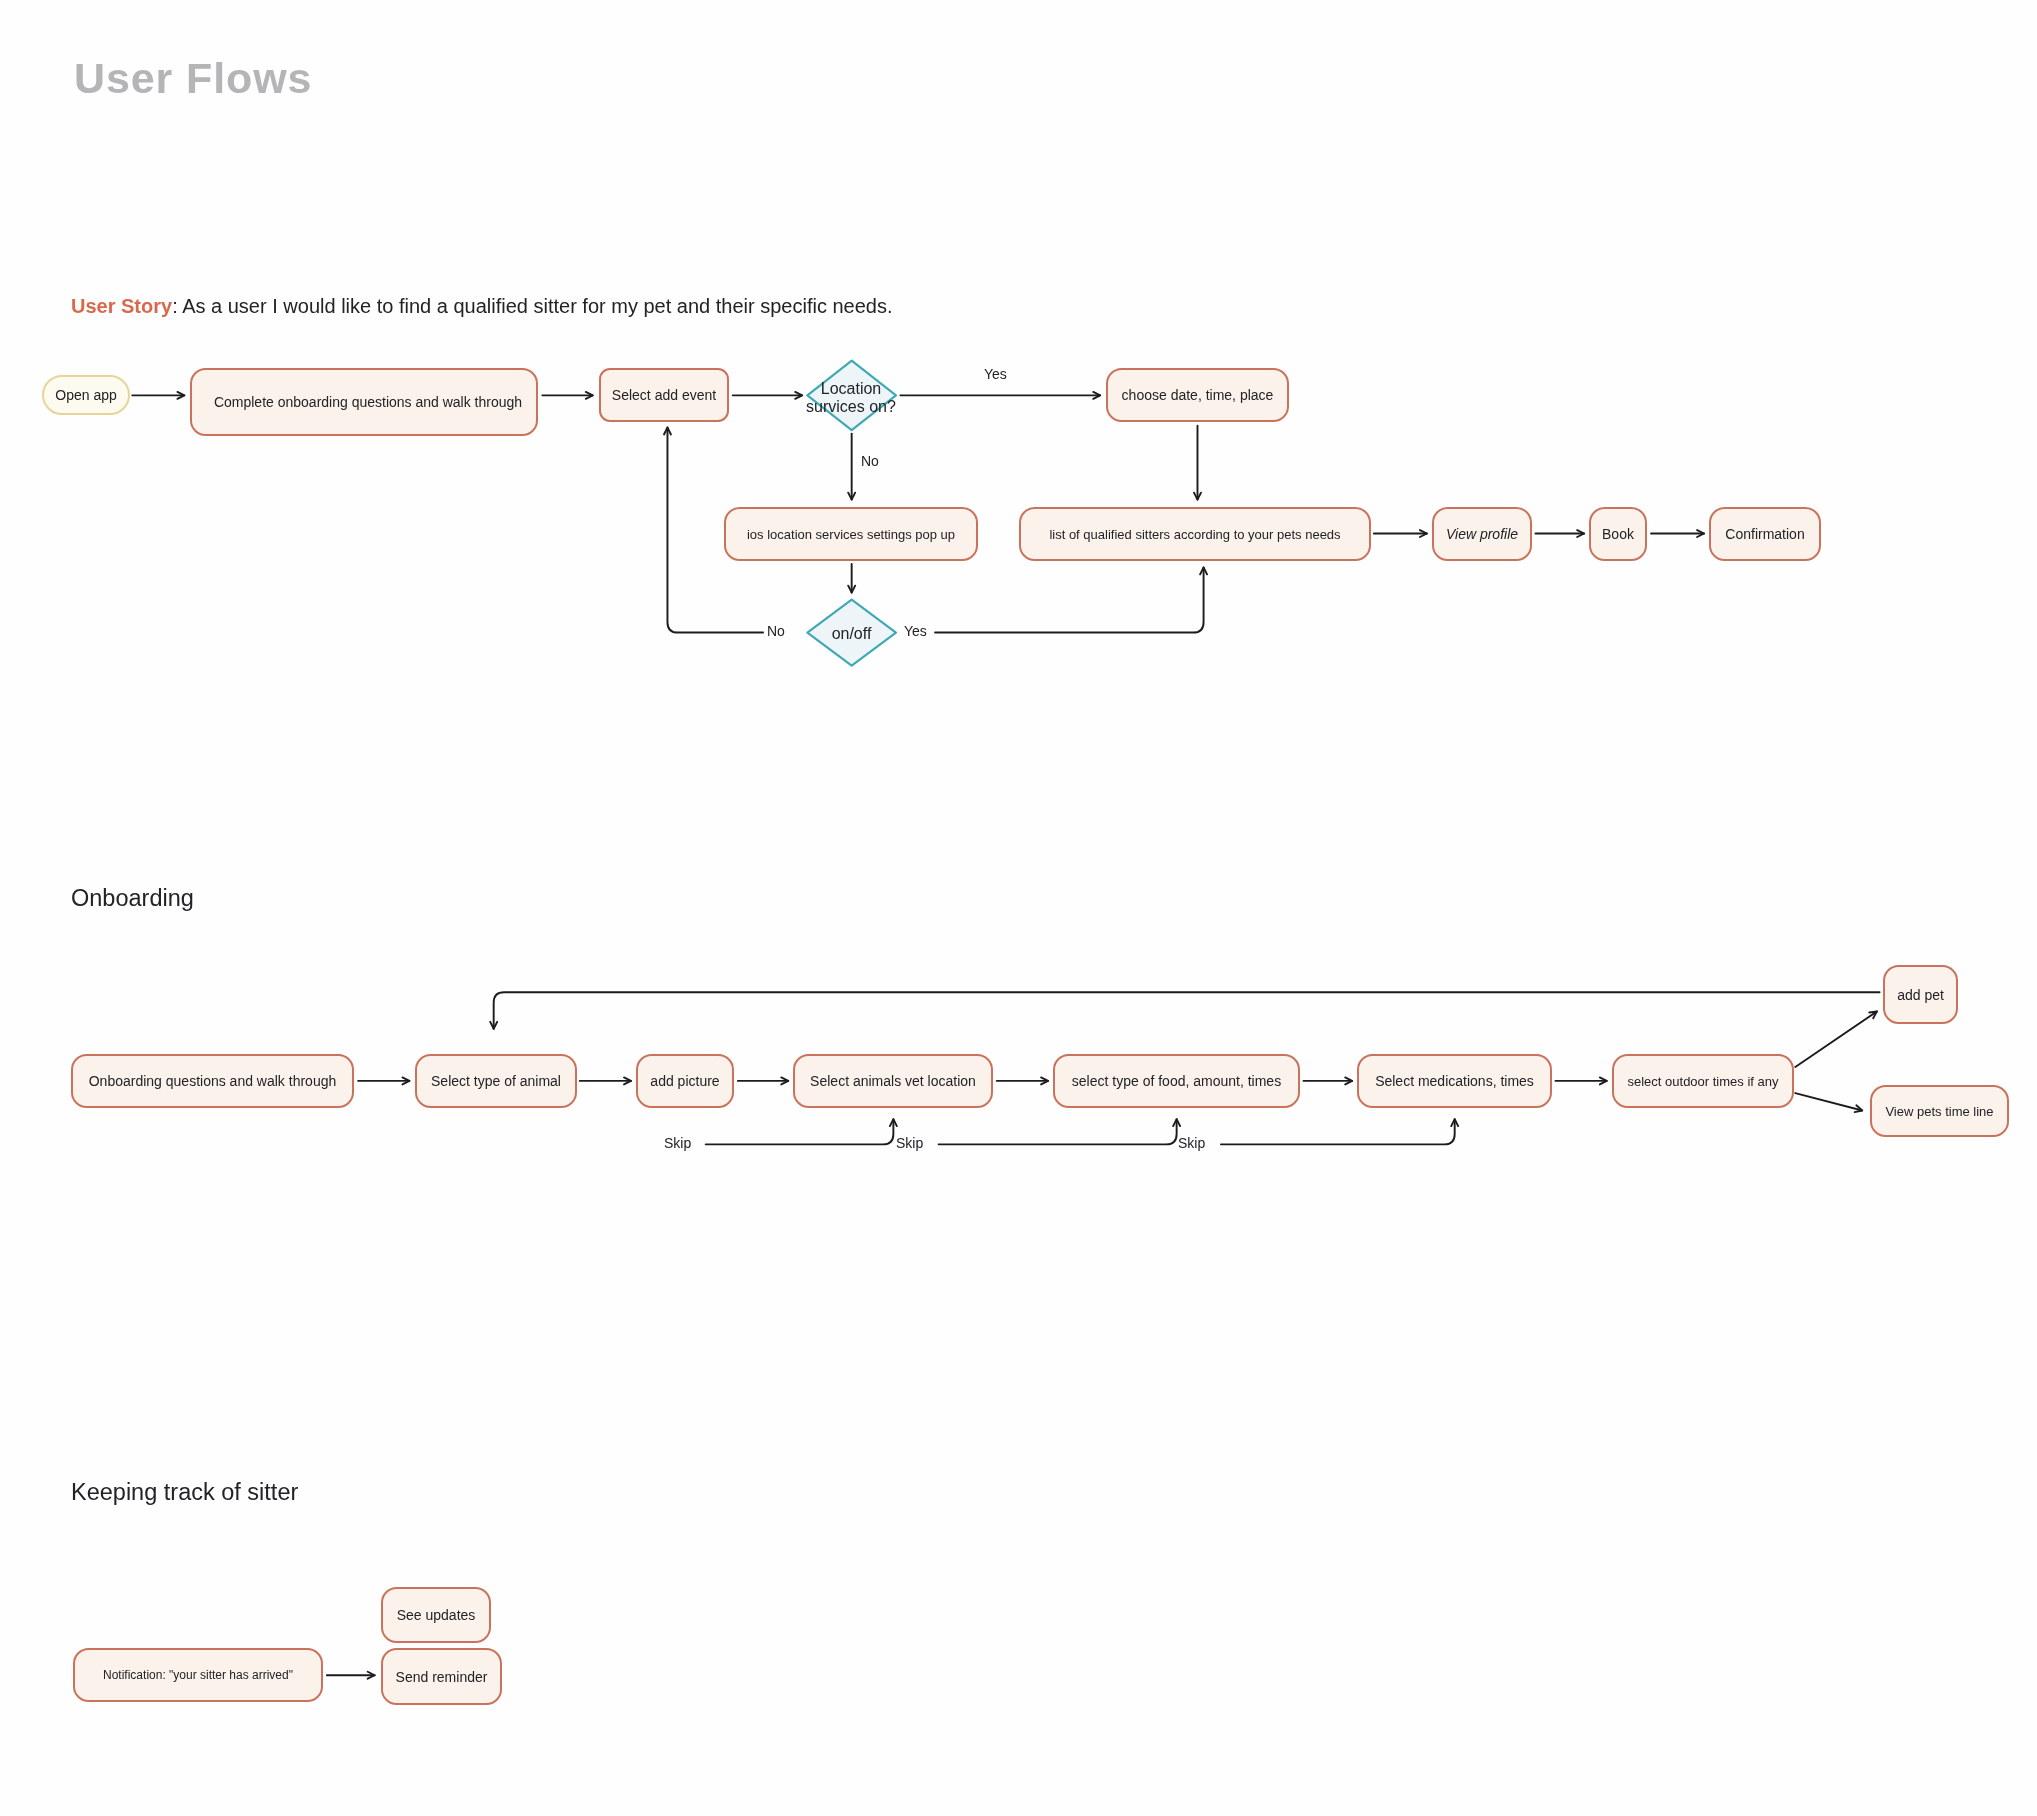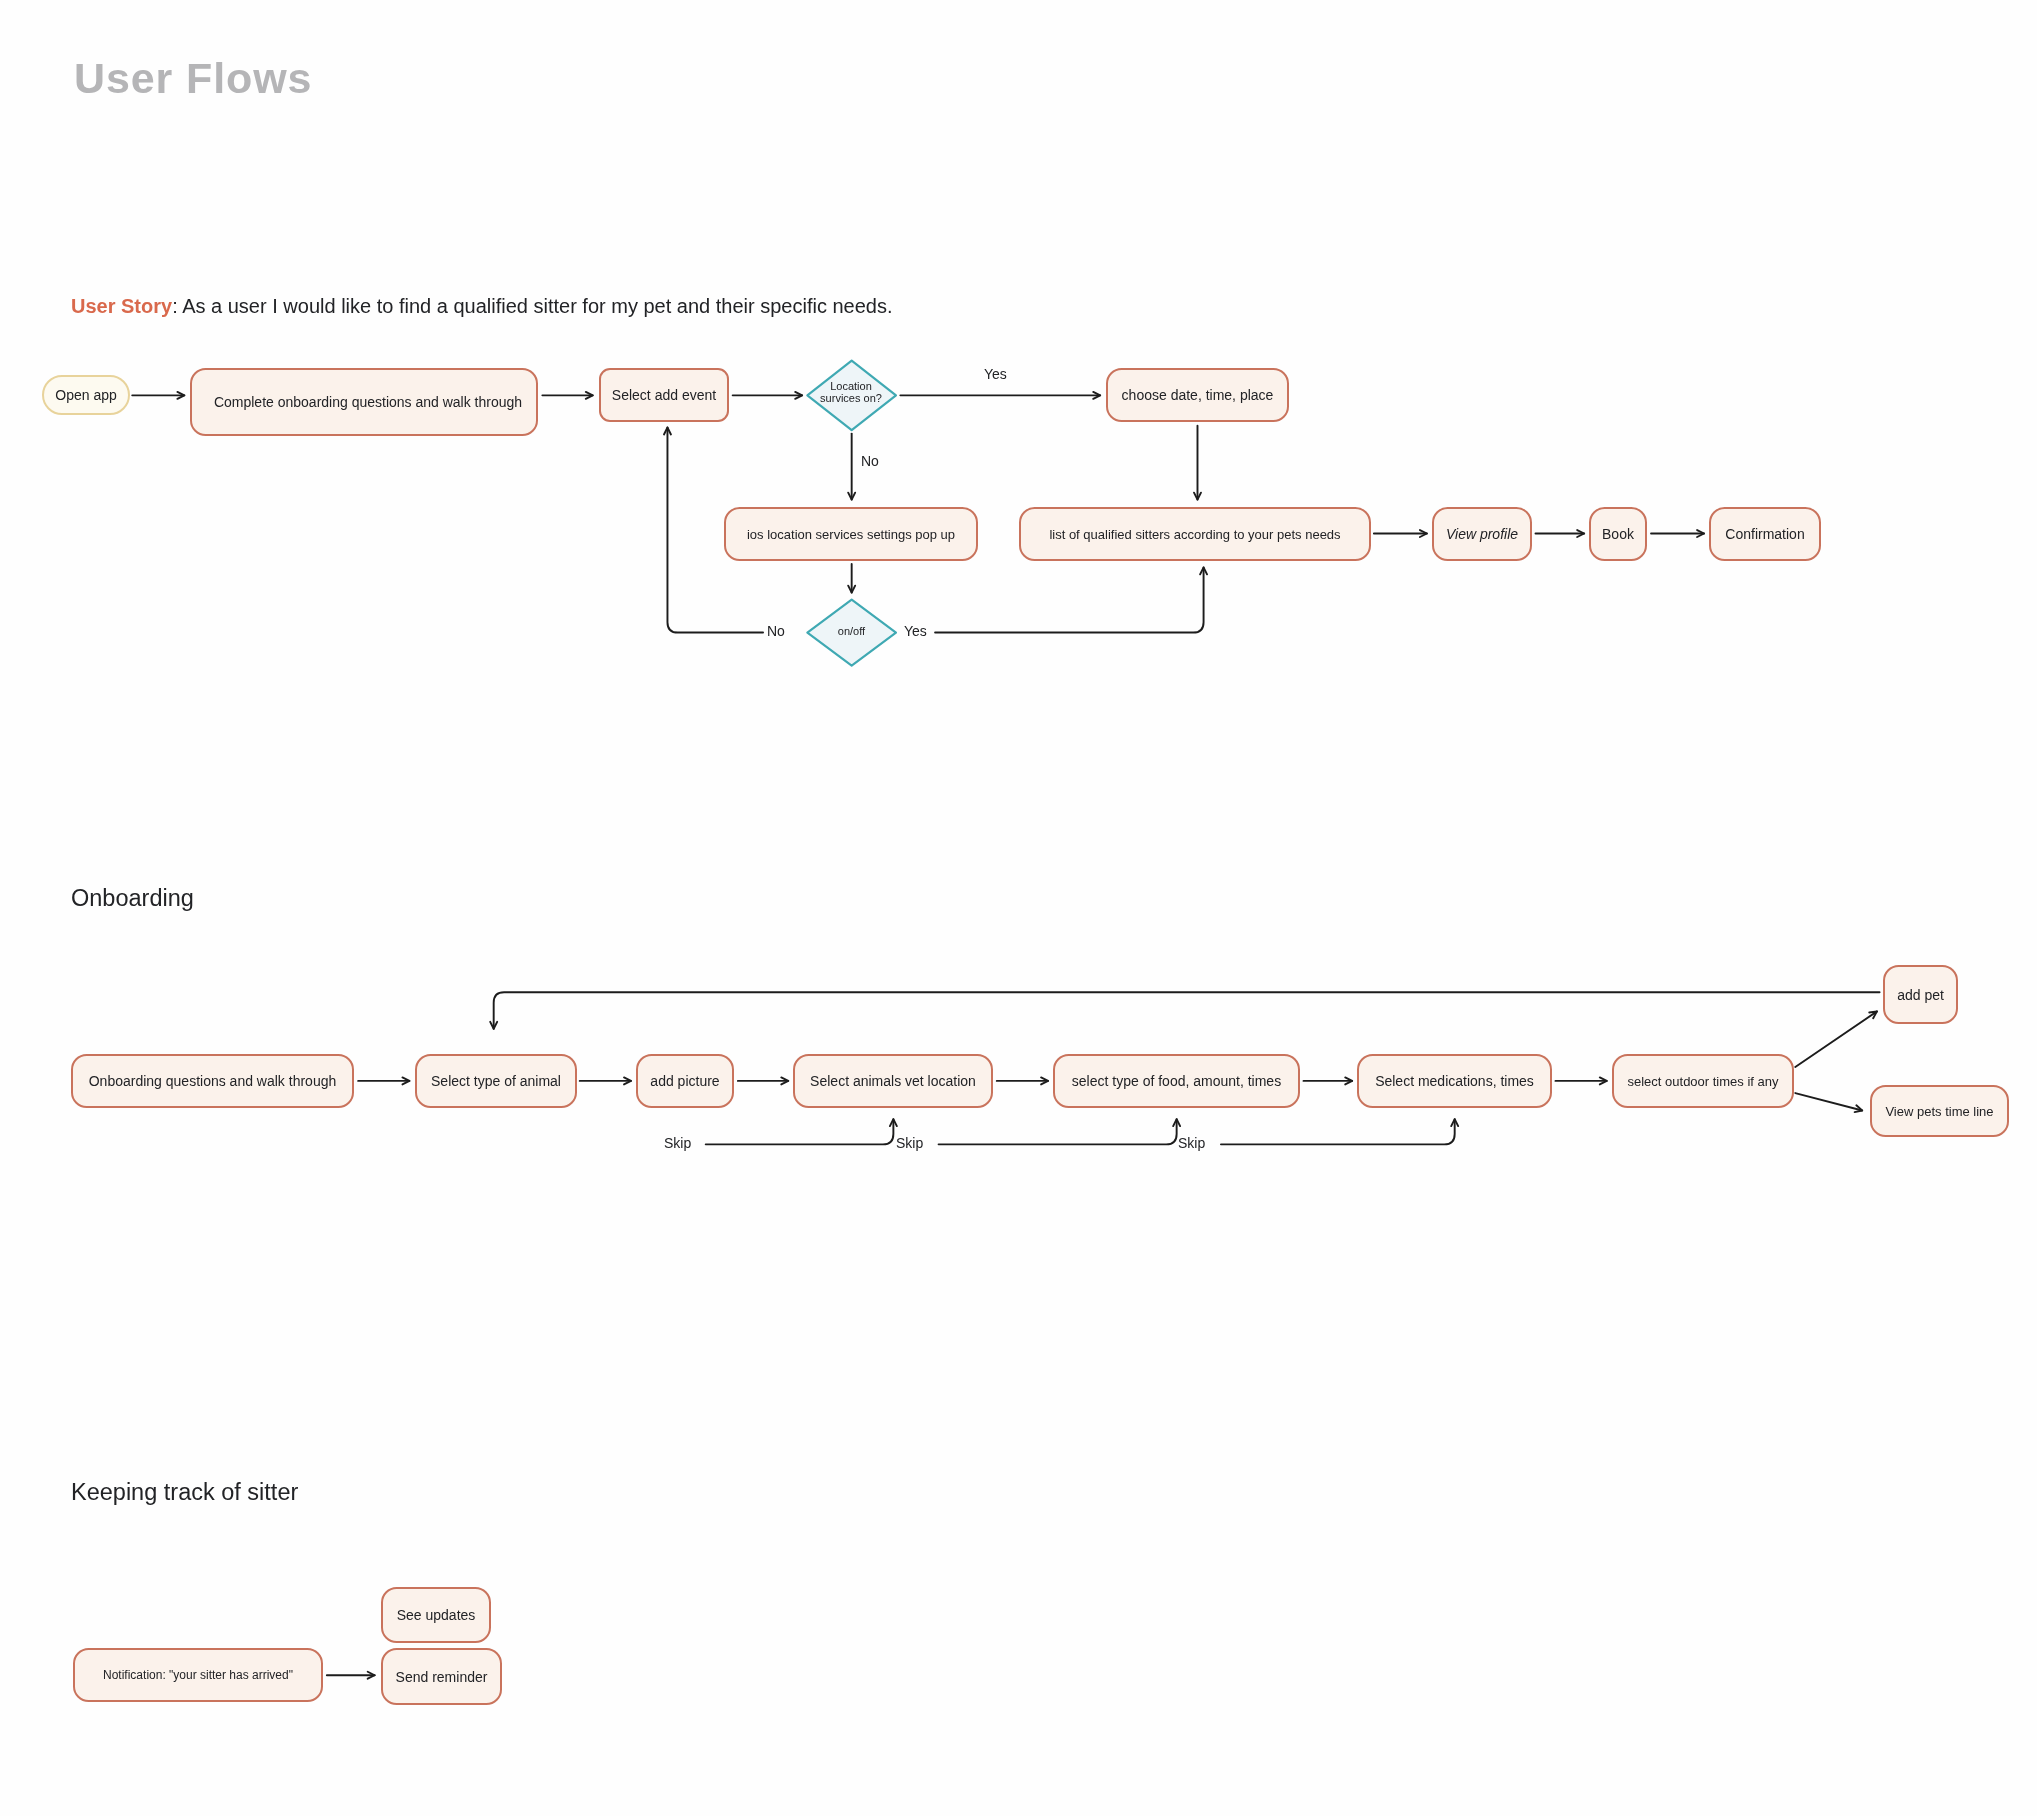--- a/index.html
+++ b/index.html
@@ -25,21 +25,21 @@
   .node{
     position:absolute;display:flex;align-items:center;justify-content:center;text-align:center;
     box-sizing:border-box;border:2.2px solid var(--box-border);border-radius:15.6px;
     background:var(--box-fill);color:var(--ink);font-size:14px;white-space:nowrap;
     padding:1.7px 7px;
   }
   .node.pill{border-color:var(--pill-border);background:var(--pill-fill);border-radius:21px;}
   .node.sm{font-size:13px;}
   .node.xs{font-size:12px;}
   .dlabel{
-    position:absolute;text-align:center;font-size:11px;line-height:1.12;color:var(--ink);
+    position:absolute;text-align:center;font-size:16px;line-height:1.12;color:var(--ink);
     white-space:pre-line;
   }
   .elabel{position:absolute;font-size:14px;color:var(--ink);}
   svg.wires{position:absolute;left:0;top:0;}
   svg.wires path{stroke:var(--arrow);stroke-width:2.2;fill:none;stroke-linecap:round;stroke-linejoin:round;}
   svg.wires polygon{stroke:var(--diamond-border);stroke-width:2.5;fill:var(--diamond-fill);stroke-linejoin:round;}
 </style>
 </head>
 <body>
 

